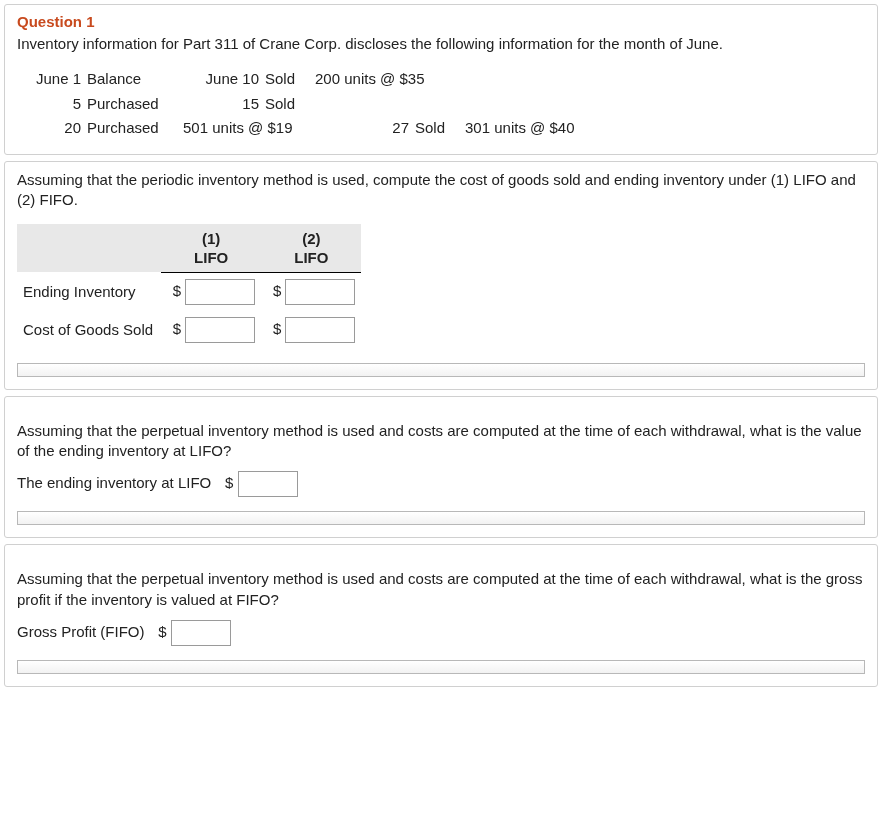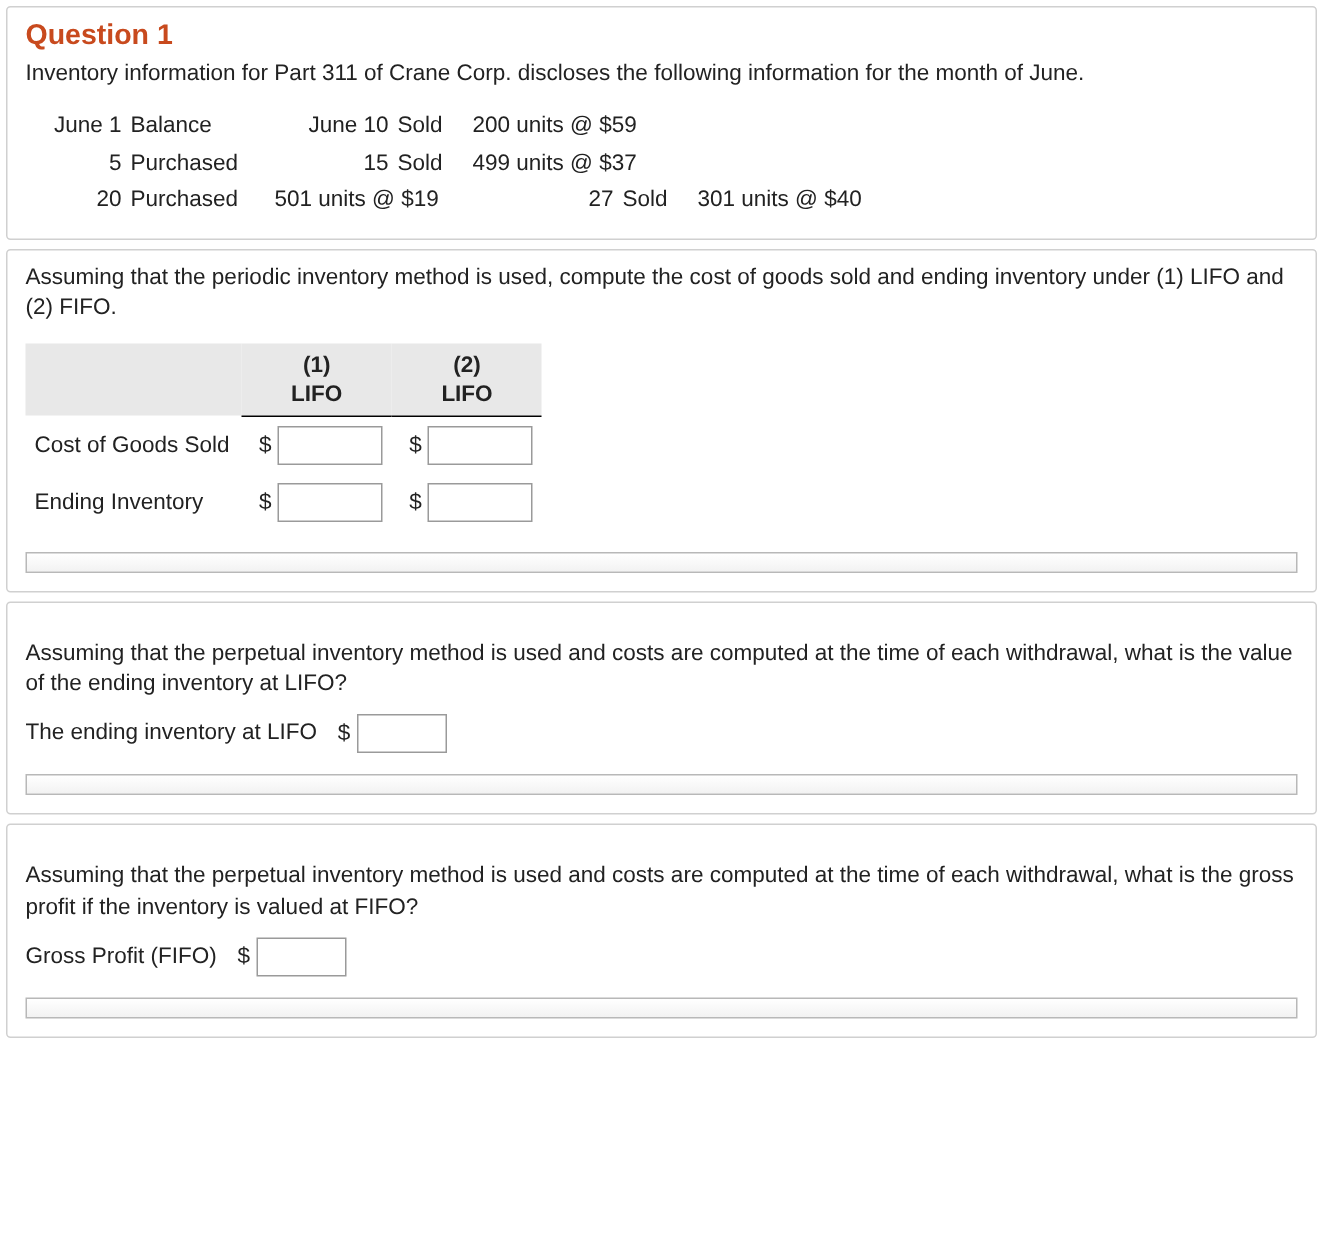--- a/index.html
+++ b/index.html
@@ -15,21 +15,21 @@
   .panel {
     border: 1px solid #d0d0d0;
     border-radius: 3px;
     padding: 8px 12px 12px 12px;
     margin-bottom: 6px;
     background: #fff;
   }
   .q-title {
     color: #c84a1e;
     font-weight: bold;
-    font-size: 19px;
+    font-size: 15px;
     margin-bottom: 4px;
   }
   .intro {
     line-height: 1.35;
     margin-bottom: 14px;
   }
   .tx-row {
     display: flex;
     margin-bottom: 2px;
     line-height: 1.5;
@@ -117,28 +117,27 @@
 <div class="panel">
   <div class="q-title">Question 1</div>
   <div class="intro">Inventory information for Part 311 of Crane Corp. discloses the following information for the month of June.</div>
 
   <div>
     <div class="tx-row">
       <div class="tx-date-l">June 1</div>
       <div class="tx-type-l">Balance</div>
       <div class="tx-date-r">June 10</div>
       <div class="tx-type-r">Sold</div>
-      <div class="tx-val-r">200 units @ $59</div>
+      <div class="tx-val-r">200 units @ $35</div>
     </div>
     <div class="tx-row">
       <div class="tx-date-l">5</div>
       <div class="tx-type-l">Purchased</div>
       <div class="tx-date-r">15</div>
       <div class="tx-type-r">Sold</div>
-      <div class="tx-val-r">499 units @ $37</div>
     </div>
     <div class="tx-row">
       <div class="tx-date-l">20</div>
       <div class="tx-type-l">Purchased</div>
       <div class="tx-val-l">501 units @ $19</div>
       <div class="tx-date-r">27</div>
       <div class="tx-type-r">Sold</div>
       <div class="tx-val-r">301 units @ $40</div>
     </div>
   </div>
@@ -152,32 +151,32 @@
         <tr>
       <th class="hdr-bg" style="border-bottom:none;"></th>
       <th class="hdr-bg">
         <span>(1)</span><br><span>LIFO</span>
       </th>
       <th class="hdr-bg">
         <span>(2)</span><br><span>LIFO</span>
       </th>
     </tr>
     <tr>
-      <td class="row-label">Cost of Goods Sold</td>
+      <td class="row-label">Ending Inventory</td>
       <td>
         <span class="dollar">$</span>
         <input class="num" type="text" style="">
       </td>
       <td>
         <span class="dollar">$</span>
         <input class="num" type="text" style="">
       </td>
     </tr>
     <tr>
-      <td class="row-label">Ending Inventory</td>
+      <td class="row-label">Cost of Goods Sold</td>
       <td>
         <span class="dollar">$</span>
         <input class="num" type="text" style="">
       </td>
       <td>
         <span class="dollar">$</span>
         <input class="num" type="text" style="">
       </td>
     </tr>
   </tbody>

